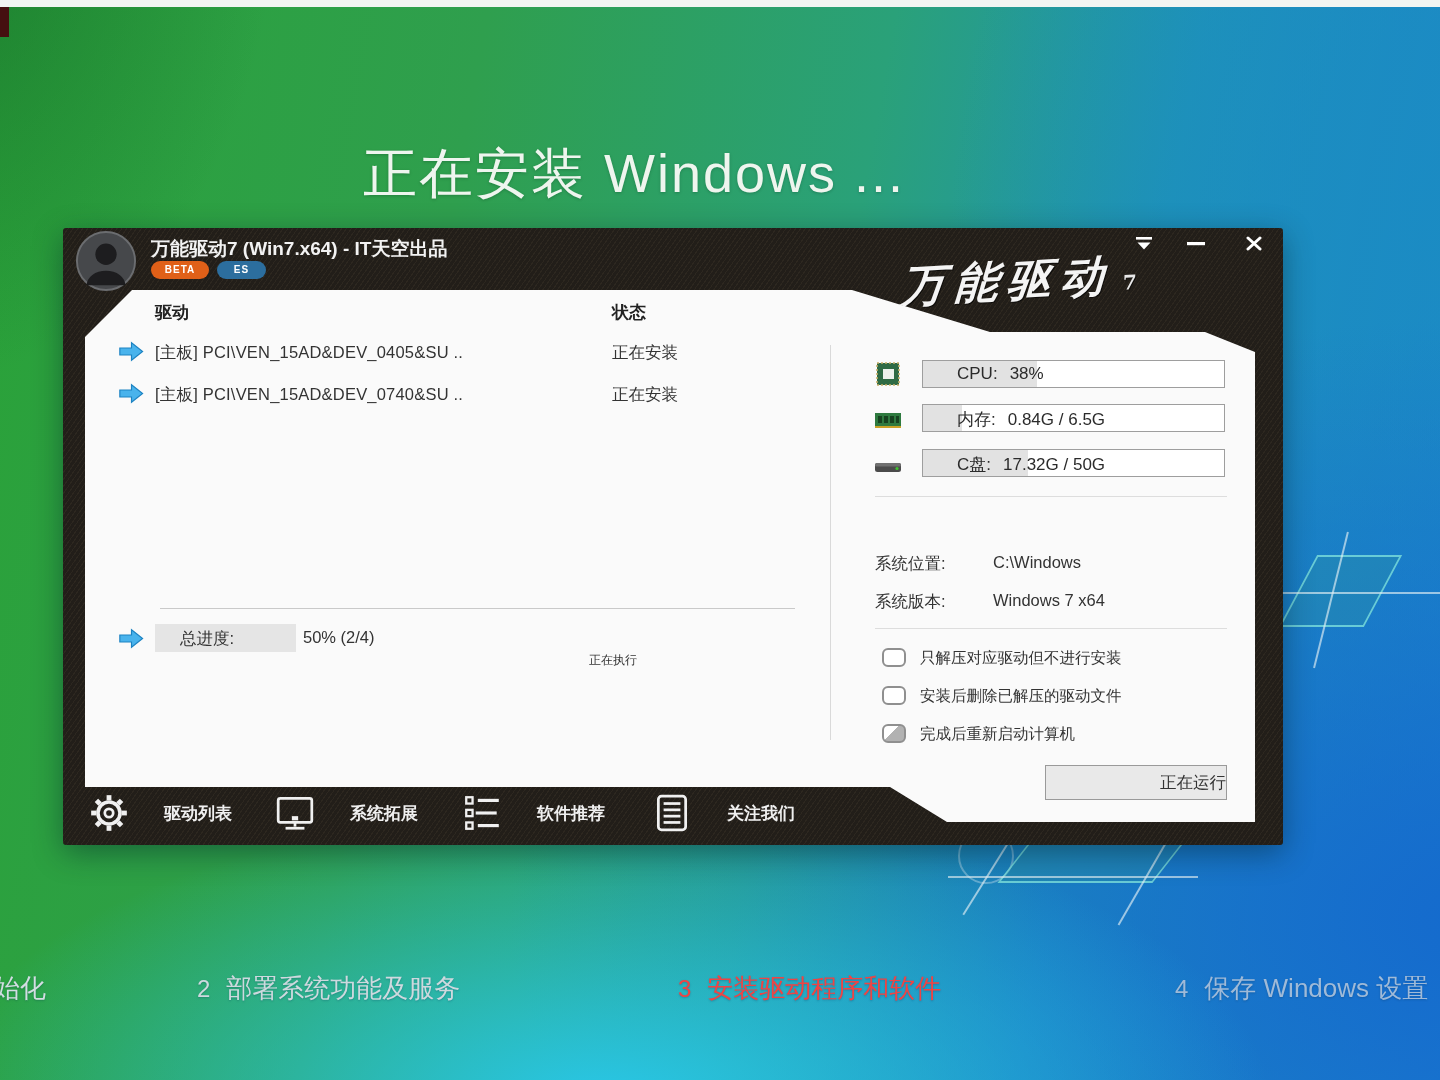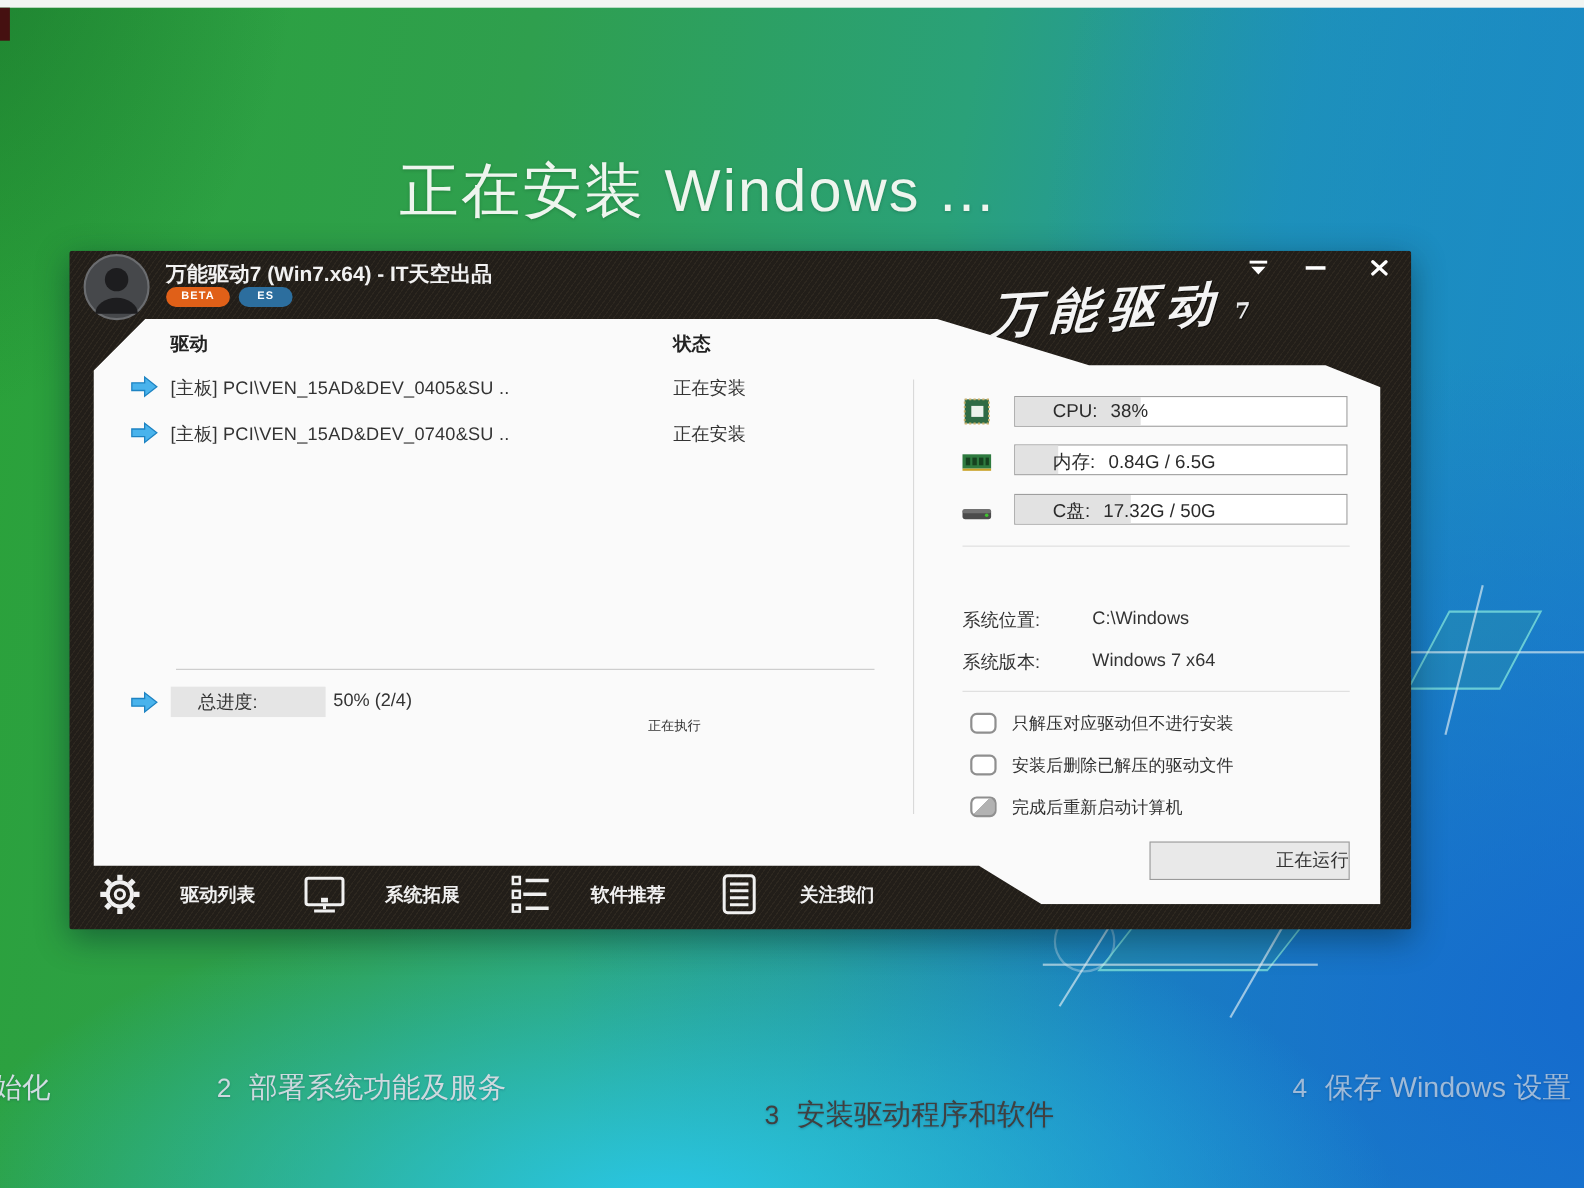--- a/index.html
+++ b/index.html
@@ -321,18 +321,18 @@
     <span class="tb-label">关注我们</span>
   </div>
 </div>
 
 <div class="step" style="left: -22px; color: rgb(211, 221, 226);">
   <span class="num"></span><span>始化</span>
 </div>
 <div class="step" style="left: 197px; color: rgb(206, 217, 222);">
   <span class="num">2</span><span>部署系统功能及服务</span>
 </div>
-<div class="step" style="left: 695px; color: #404040; margin-top: 25px;">
+<div class="step" style="left: 678px; color: #ef4444;">
   <span class="num">3</span><span>安装驱动程序和软件</span>
 </div>
 <div class="step" style="left: 1175px; color: rgb(159, 186, 216);">
   <span class="num">4</span><span>保存 Windows 设置</span>
 </div>
 
 </body></html>

